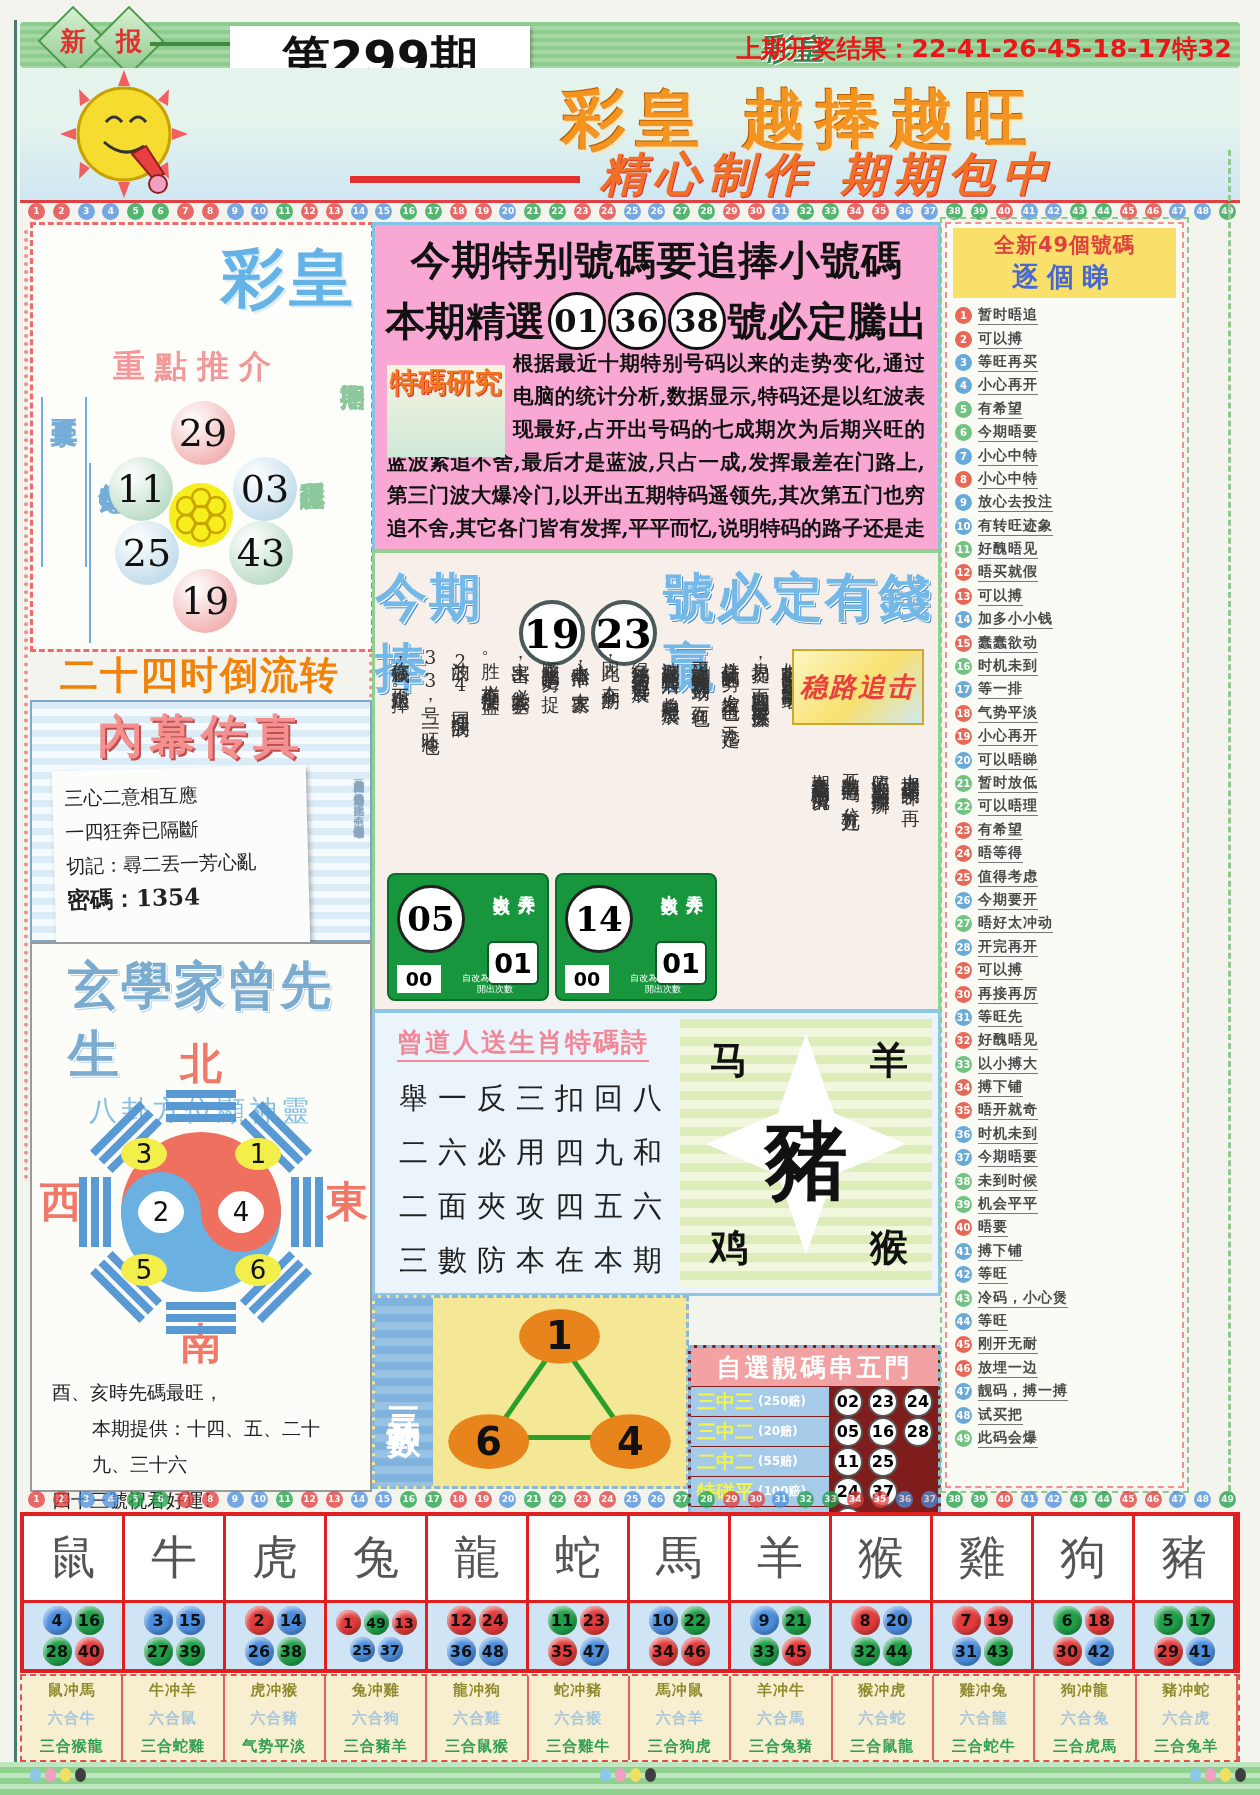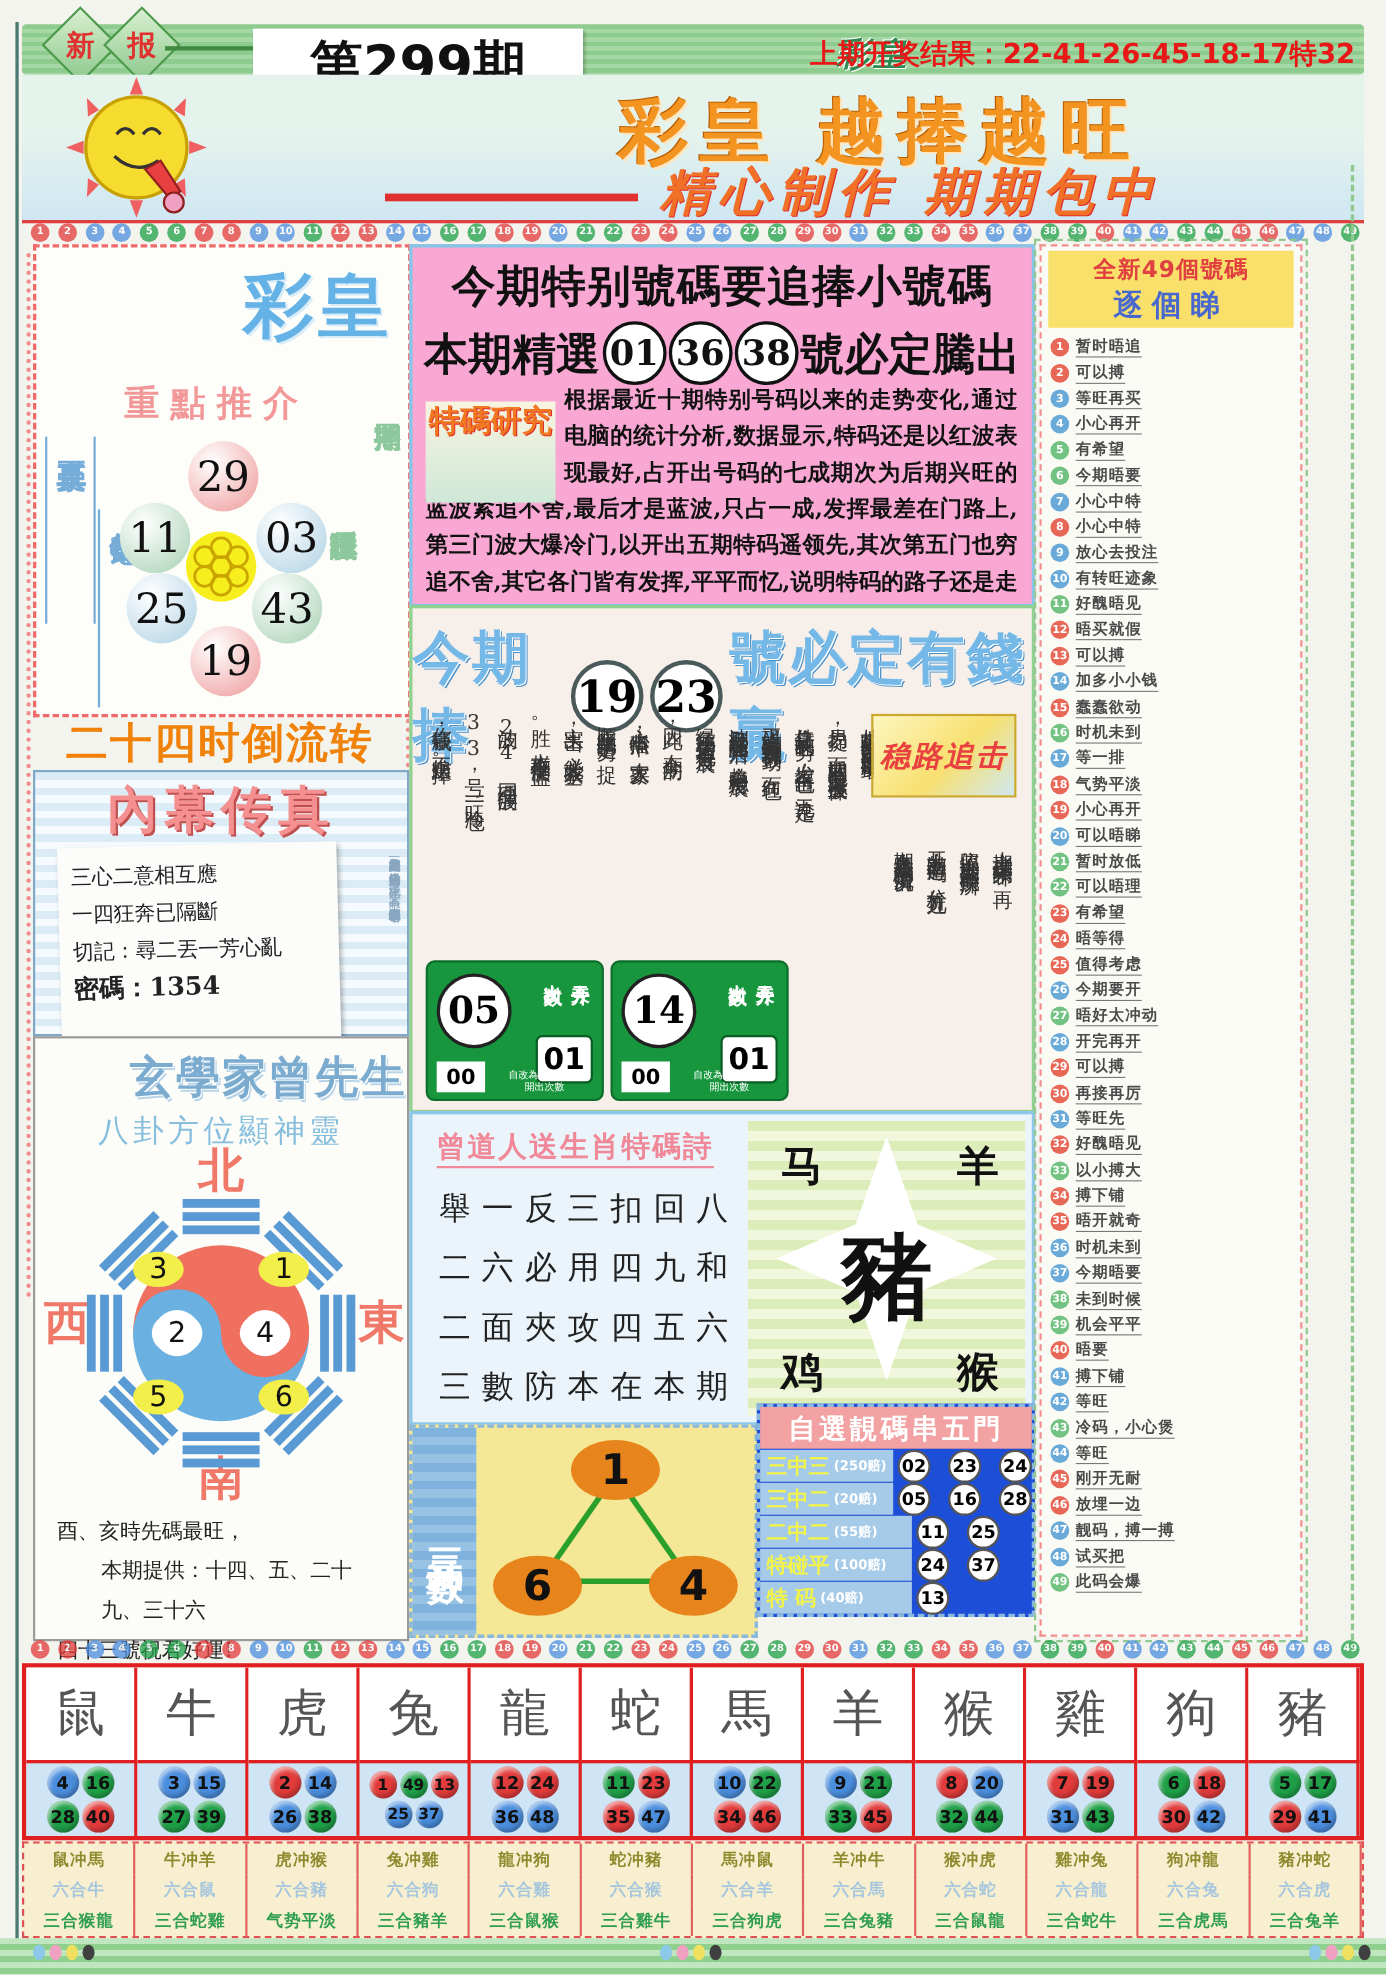--- a/index.html
+++ b/index.html
@@ -66,22 +66,22 @@
     border:2px solid #7fa8c8;}
   #insider-title{text-align:center;font-size:46px;font-weight:bold;color:#f49090;margin-top:4px;
     letter-spacing:6px;text-shadow:2px 2px 0 #c05050;}
   #insider-note{position:absolute;left:22px;top:66px;width:230px;height:158px;background:#fcfcfa;
     transform:rotate(-1.5deg);box-shadow:2px 3px 5px rgba(0,0,0,.3);padding:10px 12px;
     font-size:19px;line-height:34px;color:#222;font-family:"DejaVu Serif",serif;}
   #insider-side{right:4px;top:70px;height:160px;font-size:11px;color:#8aa6c0;font-weight:normal;
     line-height:15px;}
   #master-box{left:30px;top:942px;width:338px;height:546px;position:absolute;background:#fcfcf8;
     border:2px solid #9a9a9a;}
-  #master-title{text-align:right;font-size:40px;font-weight:bold;color:#7cabd0;margin-top:8px;
-    letter-spacing:2px;text-shadow:1px 1px 0 #fff,2px 2px 0 #b8d4e8;}
+  #master-title{text-align:left;font-size:51px;font-weight:bold;color:#7cabd0;margin-top:8px;
+    letter-spacing:2px;text-shadow:1px 1px 0 #fff,2px 2px 0 #b8d4e8;margin-left:36px;}
   #master-sub{text-align:center;font-size:28px;font-weight:normal;color:#86bede;margin-top:2px;
     letter-spacing:4px;}
   .dirchar{position:absolute;font-size:42px;font-weight:bold;color:#f07868;}
   #bagua-wrap{position:absolute;left:19px;top:118px;width:300px;height:300px;}
   .bnum{position:absolute;display:flex;align-items:center;justify-content:center;
     font-size:26px;color:#111;}
   .bnum.yell{width:46px;height:32px;border-radius:50%;background:#f2ee4a;}
   .bnum.white{width:42px;height:42px;border-radius:50%;background:#fff;}
   #master-foot{position:absolute;left:20px;top:430px;width:300px;font-size:19px;line-height:36px;
     color:#222;font-family:"DejaVu Serif",serif;}
@@ -149,30 +149,30 @@
     font-family:"DejaVu Serif",serif;}
   #zcenter{position:absolute;left:0;right:0;top:86px;text-align:center;font-size:84px;
     font-weight:bold;color:#111;font-family:"DejaVu Serif",serif;}
   
   #sanyuan-box{left:372px;top:1295px;width:311px;height:188px;position:absolute;
     border:3px dashed #8ab8dc;background:#f4e796;display:flex;}
   #sy-label{width:58px;background:repeating-linear-gradient(180deg,#7fb2dc 0 8px,#97c2e4 8px 16px);
     color:#fff;font-size:34px;font-weight:bold;writing-mode:vertical-rl;text-orientation:upright;
     display:flex;align-items:center;justify-content:center;letter-spacing:6px;}
   #sy-tri{flex:1;position:relative;}
-  #zixuan-box{left:688px;top:1276px;width:247px;height:188px;position:absolute;
-    border:3px dashed #8ab8dc;background:#1d4ed8;}
+  #zixuan-box{left:688px;top:1345px;width:247px;height:188px;position:absolute;
+    border:3px dashed #8ab8dc;background:#7f1d1d;}
   #zx-title{height:38px;background:#f2a2a2;color:#fff;font-size:25px;font-weight:bold;
     display:flex;align-items:center;justify-content:center;letter-spacing:3px;}
   .zx-row{display:flex;align-items:center;height:29px;margin-top:1px;}
   .zx-left{width:138px;height:100%;background:#a6cbe8;display:flex;align-items:center;
     padding-left:6px;gap:4px;box-sizing:border-box;}
   .zx-label{color:#f4f448;font-size:19px;font-weight:bold;}
   .zx-odds{color:#fff;font-size:12px;font-weight:bold;}
-  .zx-balls{display:flex;gap:16px;padding-left:4px;}
+  .zx-balls{display:flex;gap:5px;padding-left:4px;}
   .zx-ball{width:26px;height:26px;border-radius:50%;border:2px solid #555;background:#fff;
     display:flex;align-items:center;justify-content:center;font-size:16px;font-weight:bold;}
   
   #sidebar{left:945px;top:222px;width:235px;height:1262px;position:absolute;background:#fbfbf6;
     border:2px dashed #f09090;outline:2px dashed #90c890;outline-offset:3px;}
   #sb-head{margin:4px 6px;background:#f9e06a;text-align:center;padding:3px 0;}
   #sb-t1{font-size:21px;font-weight:bold;color:#e04040;letter-spacing:1px;}
   #sb-t2{font-size:27px;font-weight:bold;color:#4868d0;letter-spacing:8px;}
   #sb-list{padding:2px 0 0 8px;}
   .sb-item{display:flex;align-items:center;gap:6px;height:23.4px;}

